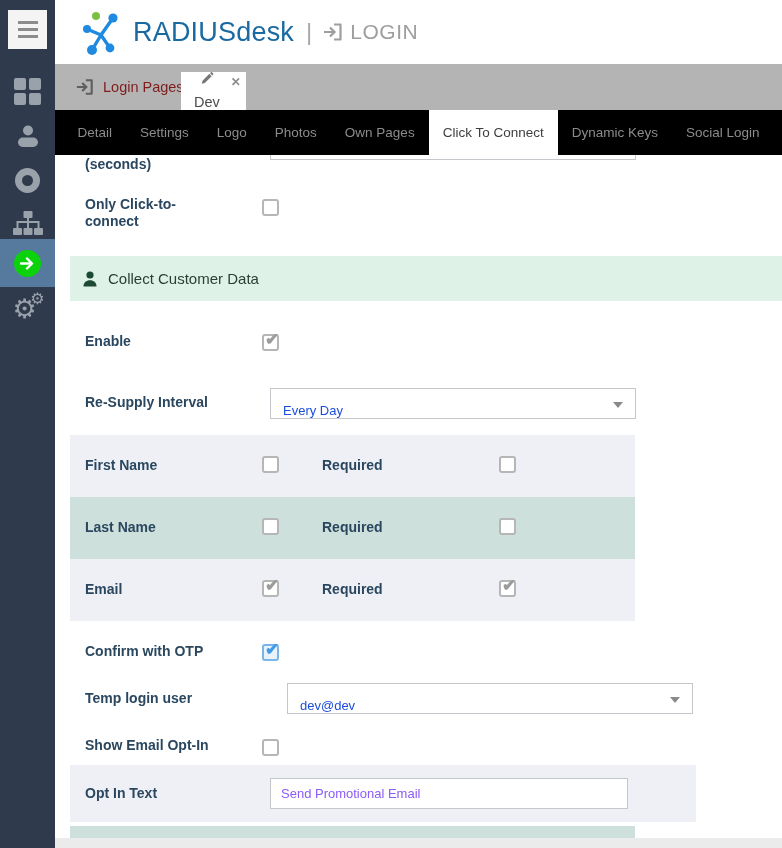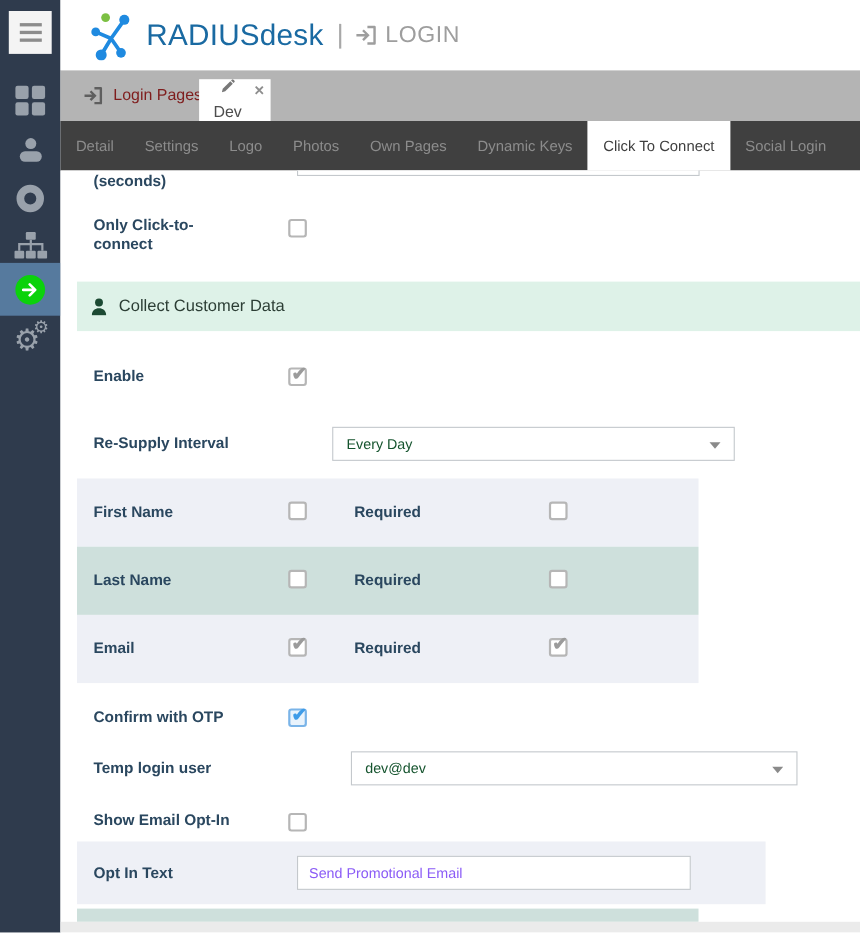--- a/index.html
+++ b/index.html
@@ -31,31 +31,31 @@
 
   
   .tabbar { position:absolute; left:55px; top:64px; width:727px; height:46px; background:#b4b4b4; }
   .tab-login { position:absolute; left:8px; top:0; height:46px; display:flex; align-items:center; gap:9px;
                padding:0 12px; color:#7f1d1d; font-size:14.5px; cursor:pointer; }
   .tab-dev { position:absolute; left:126px; top:8px; bottom:0; background:#fff; display:flex; align-items:center;
              gap:9px; padding:0 26px 0 13px; color:#4d4d4d; font-size:14.5px; cursor:pointer;flex-direction:column; }
   .tab-close { position:absolute; right:5px; top:3px; font-size:12px; color:#8e8e8e; font-weight:bold; cursor:pointer; }
 
   
-  .subtabbar { position:absolute; left:55px; top:110px; width:727px; height:45px; background:#404040; display:flex; }
+  .subtabbar { position:absolute; left:55px; top:110px; width:727px; height:45px; background:#000000; display:flex;justify-content:center; }
   .subtab { line-height:45px; padding:0 14px; font-size:13.5px; color:#8c8c8c; white-space:nowrap; cursor:pointer; }
   .subtab.active { background:#fff; color:#3e3e3e; }
 
   
   .content { position:absolute; left:55px; top:155px; width:727px; height:693px; background:#fff; overflow:hidden; }
   .flabel { position:absolute; font-size:14px; font-weight:bold; color:#2a475f; line-height:17px; }
   .tinput { position:absolute; background:#fff; border:1px solid #c4c8cc; font-size:13px; color:#8b5cf6;
             padding:0 10px; font-family:inherit; outline:none; }
-  .dd { position:absolute; background:#fff; border:1px solid #c4c8cc; display:flex; align-items:center;
-        padding-left:12px; font-size:13px; color:#14532d; cursor:pointer;margin-left:32px; }
+  .dd { position:absolute; background:#fff; border:1px solid #c4c8cc; display:flex; align-items:flex-end;
+        padding-left:12px; font-size:13px; color:#1d4ed8; cursor:pointer; }
   .dd::after { content:""; position:absolute; right:12px; top:13px;
                border-left:5px solid transparent; border-right:5px solid transparent; border-top:6px solid #8a8a8a; }
   .cb { position:absolute; width:17px; height:17px; border:2px solid #b6b6b6; border-radius:3px; background:#fff; cursor:pointer; }
   .cb[data-checked="true"]::after { content:"✔"; position:absolute; left:1px; top:-7px; font-size:17px;
                                     color:#9b9b9b; font-weight:bold; }
   .cb.blue { border-color:#7ab4e8; background:#e9f3fc; }
   .cb.blue[data-checked="true"]::after { color:#3f9ce8; }
 
   .section-green { position:absolute; left:15px; top:101px; width:712px; height:45px; background:#def2e8;
                    display:flex; align-items:center; gap:11px; padding-left:13px;
@@ -158,22 +158,22 @@
       <span class="tab-close">✕</span>
     </div>
   </div>
 
   <div class="subtabbar">
     <span class="subtab">Detail</span>
     <span class="subtab">Settings</span>
     <span class="subtab">Logo</span>
     <span class="subtab">Photos</span>
     <span class="subtab">Own Pages</span>
+    <span class="subtab active">Click To Connect</span>
     <span class="subtab">Dynamic Keys</span>
-    <span class="subtab active">Click To Connect</span>
     <span class="subtab">Social Login</span>
   </div>
 
   <div class="content">
 
     <input class="tinput" style="left: 215px; top: -26px; width: 366px; height: 31px;" value="">
     <span class="flabel" style="left:30px; top:1px;">(seconds)</span>
 
     <span class="flabel" style="left:30px; top:41px; width:135px;">Only Click-to-connect</span>
     <span class="cb" style="left:207px; top:44px;" data-checked="false"></span>

